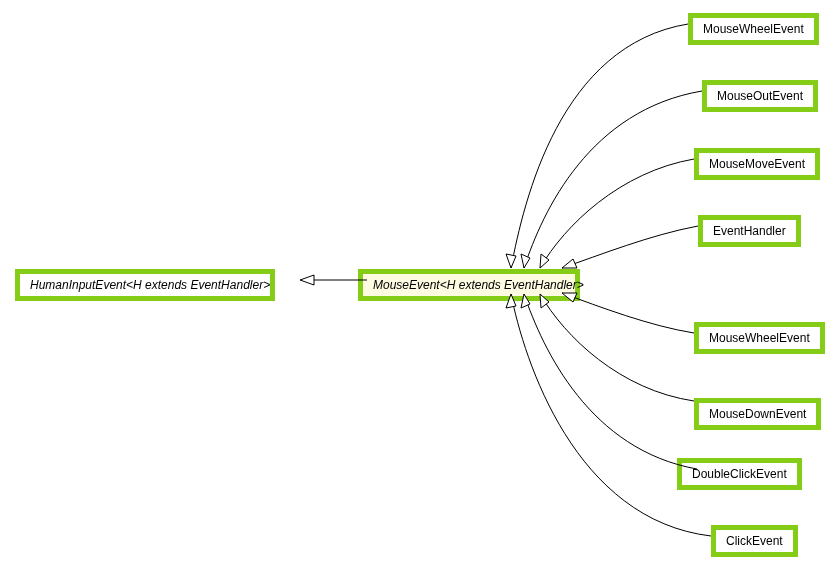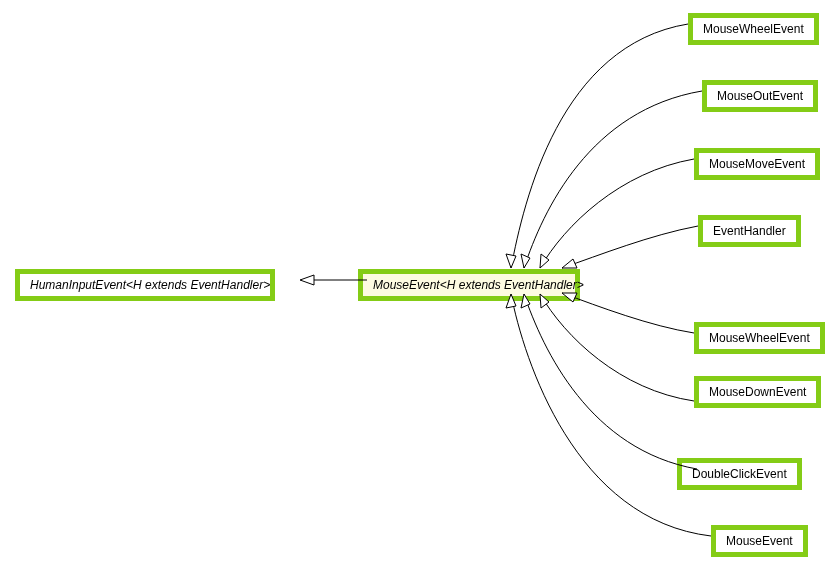--- a/index.html
+++ b/index.html
@@ -14,23 +14,23 @@
 </head>
 <body>
 
 <div class="node italic" style="left:15px;top:269px;width:260px">HumanInputEvent&lt;H extends EventHandler&gt;</div>
 <div class="node italic highlight" style="left:358px;top:269px;width:222px">MouseEvent&lt;H extends EventHandler&gt;</div>
 <div class="node" style="left:688px;top:13px">MouseWheelEvent</div>
 <div class="node" style="left:702px;top:80px">MouseOutEvent</div>
 <div class="node" style="left:694px;top:148px">MouseMoveEvent</div>
 <div class="node" style="left:698px;top:215px">EventHandler</div>
 <div class="node" style="left:694px;top:322px">MouseWheelEvent</div>
-<div class="node" style="left:694px;top:376px">MouseDownEvent</div>
+<div class="node" style="left:694px;top:398px">MouseDownEvent</div>
 <div class="node" style="left:677px;top:458px">DoubleClickEvent</div>
-<div class="node" style="left:711px;top:525px">MouseEvent</div>
+<div class="node" style="left:711px;top:525px">ClickEvent</div>
 
 <svg>
   <path class="edge" d="M 367 280 L 314 280"></path>
   <polygon class="arrowhead" points="314,280 300,275 300,285" transform="translate(14,0) rotate(180 300 280)"></polygon>
 
   <path class="edge" d="M 688 24 C 560 45 524 200 511 268"></path>
   <polygon class="arrowhead" points="511,268 506,254 516,256"></polygon>
 
   <path class="edge" d="M 702 91 C 590 110 543 210 524 268"></path>
   <polygon class="arrowhead" points="524,268 521,254 530,258"></polygon>

